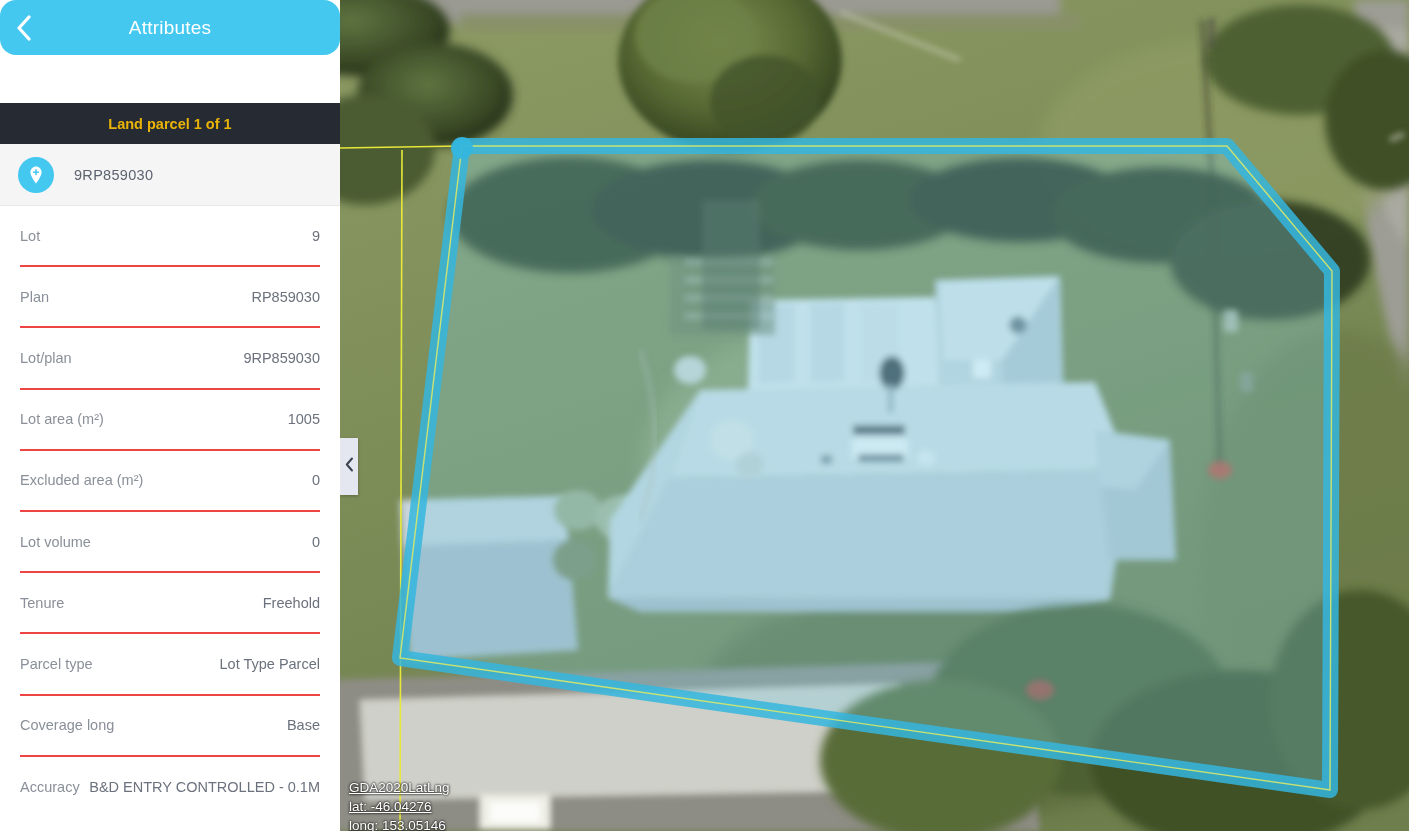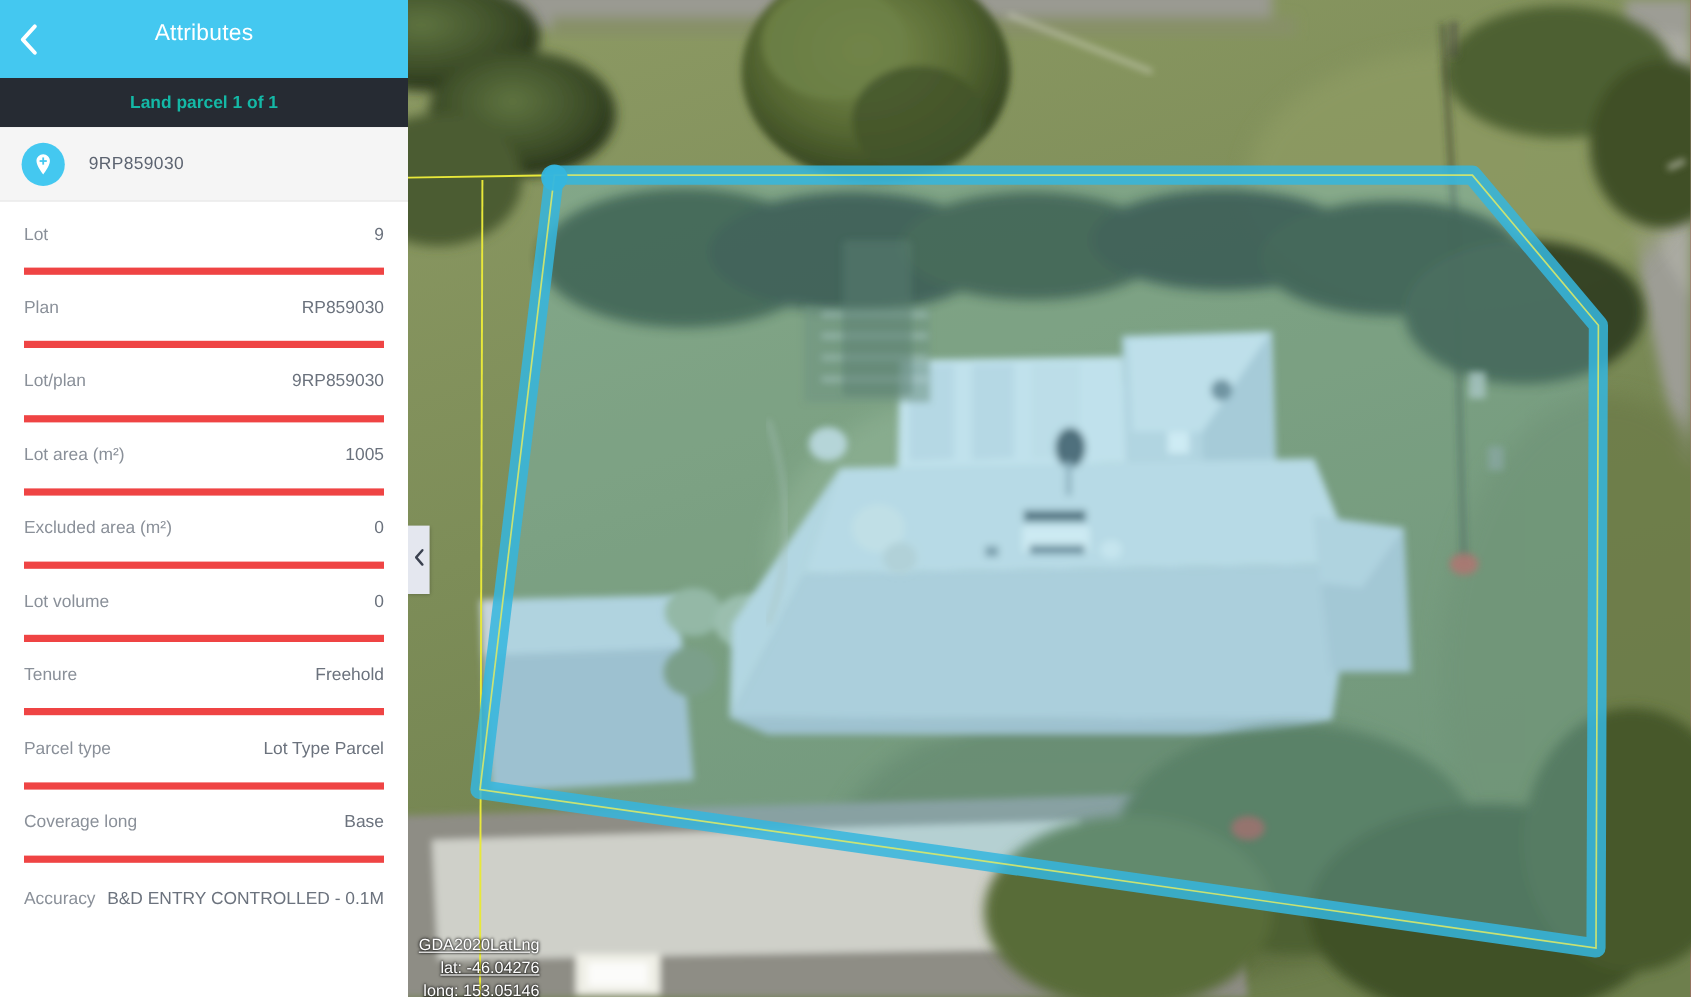--- a/index.html
+++ b/index.html
@@ -13,41 +13,42 @@
 
   
   .panel {
     width:340px; height:831px;
     background:#ffffff;
     position:relative; z-index:5;
     display:flex; flex-direction:column;
     overflow:hidden;
   }
   .panel-header {
-    height:65px; background:#44c8f0;
+    height:55px; background:#44c8f0;
     display:flex; align-items:center;
-    position:relative; flex:0 0 auto;
+    position:relative; flex:0 0 auto;border-radius:16px;
   }
   .back-btn {
     width:48px; height:55px;
     display:flex; align-items:center; justify-content:center;
     cursor:pointer;
   }
   .back-btn svg { display:block; }
   .panel-title {
     position:absolute; left:0; right:0; top:0; height:55px;
     display:flex; align-items:center; justify-content:center;
     color:#ffffff; font-size:19px; letter-spacing:.2px;
     pointer-events:none;
   }
   .subheader {
     height:41px; background:#262b33;
     display:flex; align-items:center; justify-content:center;
-    color:#14b8a6; font-size:14.5px; font-weight:bold;
+    color:#eab308; font-size:14.5px; font-weight:bold;
     flex:0 0 auto;
+    margin-top:48px;
   }
   .id-row {
     height:62px; background:#f5f5f5;
     border-bottom:1px solid #e8e8e8;
     display:flex; align-items:center; padding:0 18px;
     flex:0 0 auto;
   }
   .pin-badge {
     width:36px; height:36px; border-radius:50%;
     background:#44c8f0;
@@ -55,34 +56,33 @@
     flex:0 0 auto;
   }
   .id-label {
     margin-left:20px; color:#5c6370;
     font-size:14.5px; letter-spacing:.3px;
   }
   .attr-list { flex:1 1 auto; overflow:hidden; padding:0 20px; }
   .attr-row {
     height:61.2px;
     display:flex; align-items:center; justify-content:space-between;
-    border-bottom:6px solid #ef4444;
+    border-bottom:2px solid #ef4444;
     font-size:14.5px;
   }
   .attr-row:last-child { border-bottom:none; }
   .attr-key { color:#8a9099; white-space:nowrap; }
   .attr-val { color:#6b727d; text-align:right; white-space:nowrap; }
 
   
   .map {
     position:relative;
     width:1069px; height:831px;
     overflow:hidden;
-    background:#7f1d1d;
-    text-align:right;
+    background:#737373;
   }
   .map-img { position:absolute; inset:0; }
   .map-img svg { display:block; width:1069px; height:831px; }
 
   
   .collapse-handle {
     position:absolute; left:0; top:438px;
     width:18px; height:57px;
     background:#e4e7ef;
     display:flex; align-items:center; justify-content:center;

